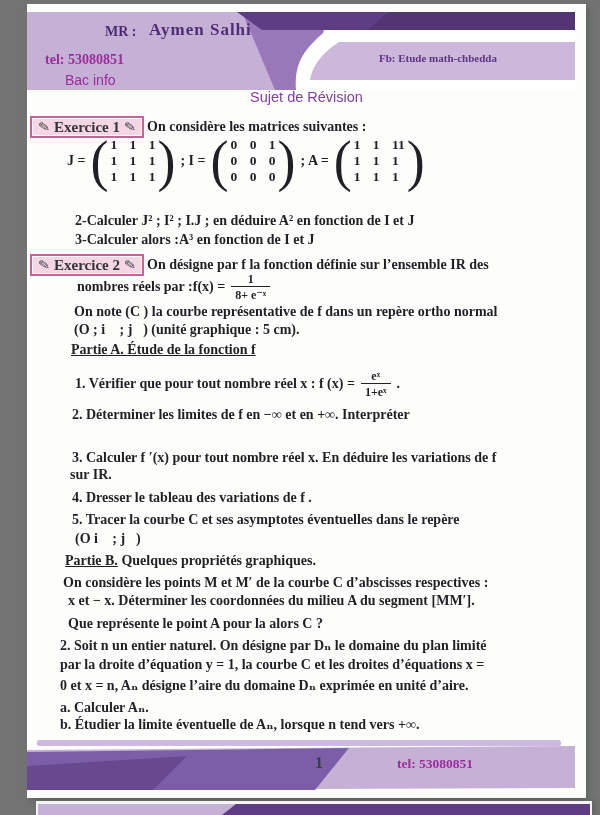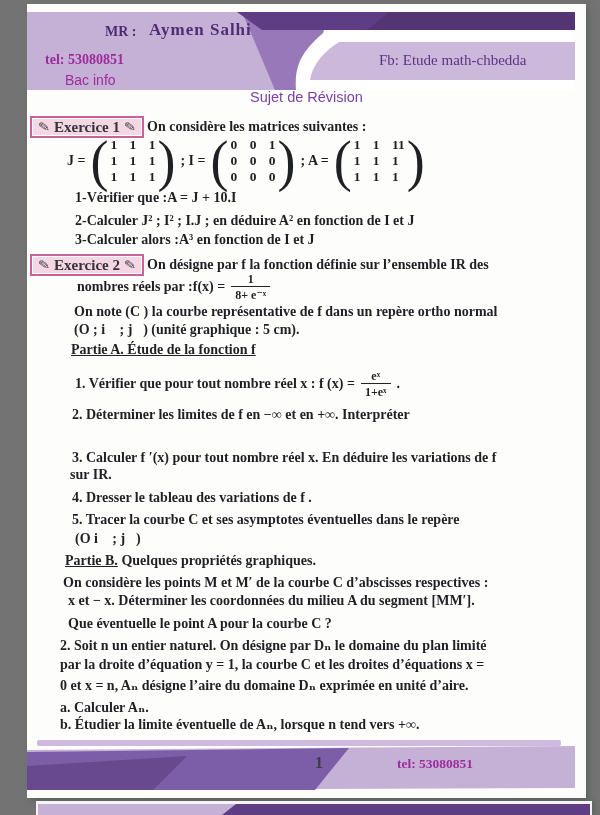--- a/index.html
+++ b/index.html
@@ -24,21 +24,21 @@
     position:absolute;left:36px;top:801px;width:556px;height:14px;
     background:#f4f3f6;box-shadow:3px 0 4px rgba(80,90,75,.5);
   }
   .hdr-svg{position:absolute;left:0;top:6px;}
   .ftr-svg{position:absolute;left:0;top:736px;}
   .abs{position:absolute;}
   .hdr-mr{font-weight:bold;font-size:14px;color:#4b2a74;}
   .hdr-name{font-weight:bold;font-size:17px;color:#4f2d76;letter-spacing:1px;}
   .hdr-tel{font-weight:bold;font-size:14px;color:var(--magenta);}
   .hdr-bac{font-size:14px;color:var(--magenta);font-family:"Liberation Sans",sans-serif;}
-  .hdr-fb{font-weight:normal;font-size:15px;color:#5c3383;}
+  .hdr-fb{font-weight:bold;font-size:11px;color:#5c3383;}
   .doc-title{
     position:absolute;left:0;top:85px;width:100%;text-align:center;
     font-family:"Liberation Sans",sans-serif;font-size:14.5px;color:var(--title_purple);
   }
   .line{position:absolute;font-size:14px;font-weight:bold;white-space:nowrap;}
   .badge{
     position:absolute;height:22px;padding:1px 7px;display:flex;align-items:center;gap:5px;
     background:var(--badge_bg);border:2px solid var(--badge_border);
     box-shadow:inset 0 0 0 1px #fff;
   }
@@ -116,21 +116,20 @@
         <span class="paren">(</span>
         <span class="mcells">
           <div>1 1 11</div>
           <div>1 1 1</div>
           <div>1 1 1</div>
         </span>
         <span class="paren">)</span>
       </span>
     </div>
 
-    <div class="line" style="left:48px;top:186px">1-Vérifier que :A = J + 10.I</div>
     <div class="line" style="left:48px;top:209px">2-Calculer J² ; I² ; I.J ; en déduire A² en fonction de I et J</div>
     <div class="line" style="left:48px;top:228px">3-Calculer alors :A³ en fonction de I et J</div>
 
     <div class="badge" style="left:3px;top:250px">
       <span class="pencil">✎</span>
       <span class="btxt">Exercice 2</span>
       <span class="pencil">✎</span>
     </div>
     <div class="line" style="left:120px;top:253px">On désigne par f la fonction définie sur l’ensemble IR des</div>
 
@@ -163,21 +162,21 @@
     <div class="line" style="left:45px;top:508px">5. Tracer la courbe C et ses asymptotes éventuelles dans le repère</div>
     <div class="line" style="left:48px;top:527px">(O i⃗ ; j⃗)</div>
 
     <div class="line" style="left:38px;top:549px">
       <span class="u">Partie B.</span>
       <span>Quelques propriétés graphiques.</span>
     </div>
 
     <div class="line" style="left:36px;top:571px">On considère les points M et M′ de la courbe C d’abscisses respectives :</div>
     <div class="line" style="left:41px;top:589px">x et − x. Déterminer les coordonnées du milieu A du segment [MM′].</div>
-    <div class="line" style="left:41px;top:612px">Que éventuelle le point A pour la courbe C ?</div>
+    <div class="line" style="left:41px;top:612px">Que représente le point A pour la alors C ?</div>
     <div class="line" style="left:33px;top:633px">2. Soit n un entier naturel. On désigne par Dₙ le domaine du plan limité</div>
     <div class="line" style="left:33px;top:653px">par la droite d’équation y = 1, la courbe C et les droites d’équations x =</div>
     <div class="line" style="left:33px;top:673px">0 et x = n, Aₙ désigne l’aire du domaine Dₙ exprimée en unité d’aire.</div>
     <div class="line" style="left:33px;top:695px">a. Calculer Aₙ.</div>
     <div class="line" style="left:33px;top:712px">b. Étudier la limite éventuelle de Aₙ, lorsque n tend vers +∞.</div>
 
     <svg class="ftr-svg" width="548" height="52" viewBox="0 0 548 52">
       <rect x="10" y="0" width="524" height="6" rx="2" fill="#cdbade"></rect>
       <path d="M0,10 L548,6 L548,48 L0,50 Z" style="fill:var(--purple_light)"></path>
       <path d="M0,12 L322,8 L288,50 L0,50 Z" style="fill:var(--footer_dark)"></path>

